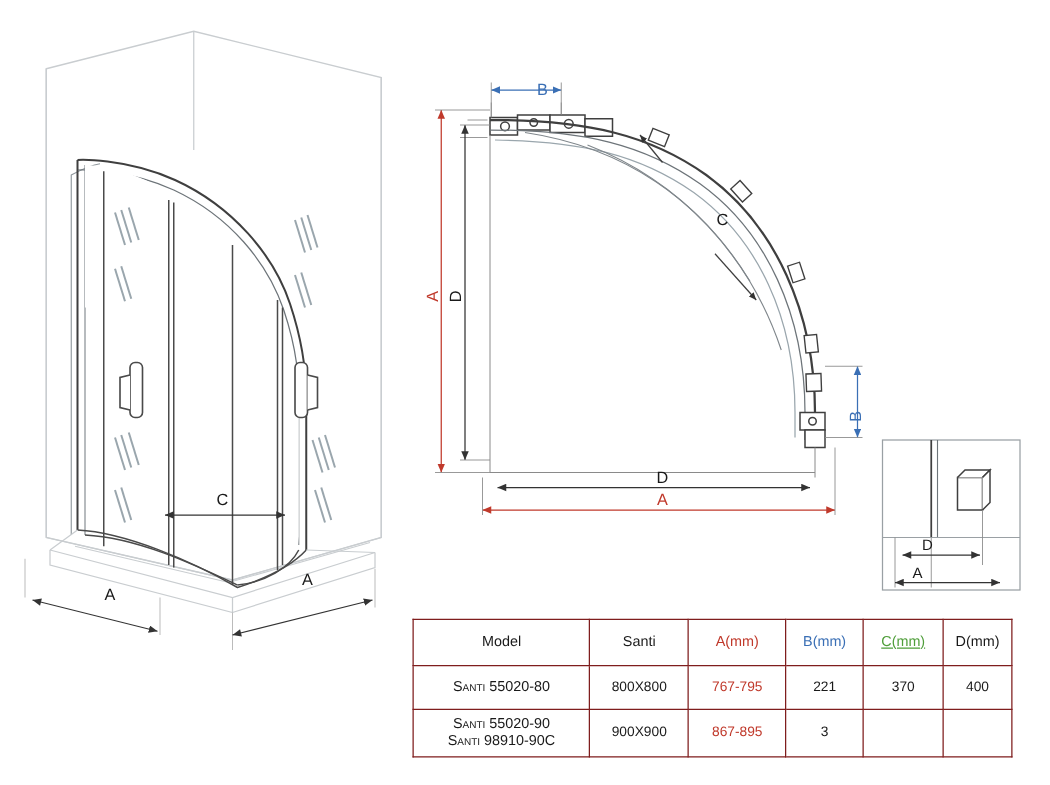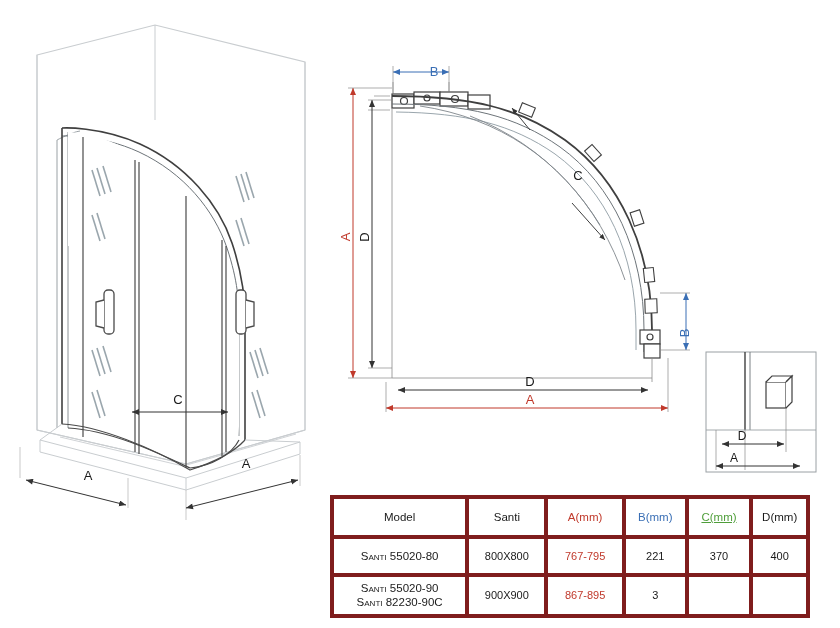--- a/index.html
+++ b/index.html
@@ -28,21 +28,21 @@
     position: absolute;
     left: 330px;
     top: 495px;
     width: 480px;
     border-collapse: collapse;
     font-size: 11px;
     color: #1a1a1a;
     background: #ffffff;
   }
   .spec-table td, .spec-table th {
-    border: 4px solid #7f1d1d;
+    border: 1px solid #7f1d1d;
     text-align: center;
     vertical-align: middle;
     padding: 4px 2px;
     font-weight: normal;
   }
   .spec-table thead th {
     height: 28px;
     font-size: 11.5px;
   }
   .spec-table tbody td {
@@ -373,21 +373,21 @@
         <td class="col-model model-cell">Santi 55020-80</td>
         <td class="col-size size-cell">800X800</td>
         <td class="col-a val-a">767-795</td>
         <td class="col-b val-b">221</td>
         <td class="col-c val-c">370</td>
         <td class="col-d val-d">400</td>
       </tr>
       <tr>
         <td class="col-model model-cell">
           <div>Santi 55020-90</div>
-          <div>Santi 82230-90C</div>
+          <div>Santi 98910-90C</div>
         </td>
         <td class="col-size size-cell">900X900</td>
         <td class="col-a val-a">867-895</td>
         <td class="col-b val-b">3</td>
         <td class="col-c val-c"></td>
         <td class="col-d val-d"></td>
       </tr>
     </tbody>
   </table>
 

